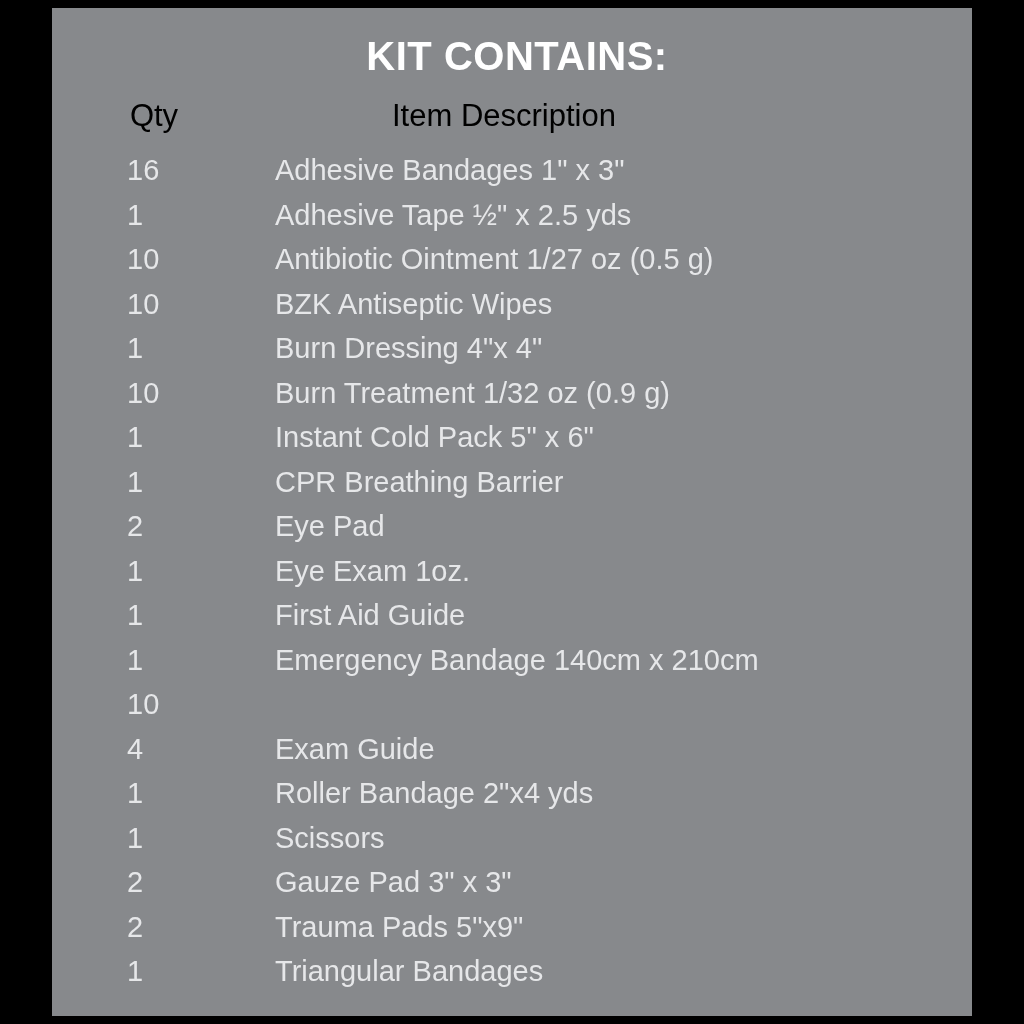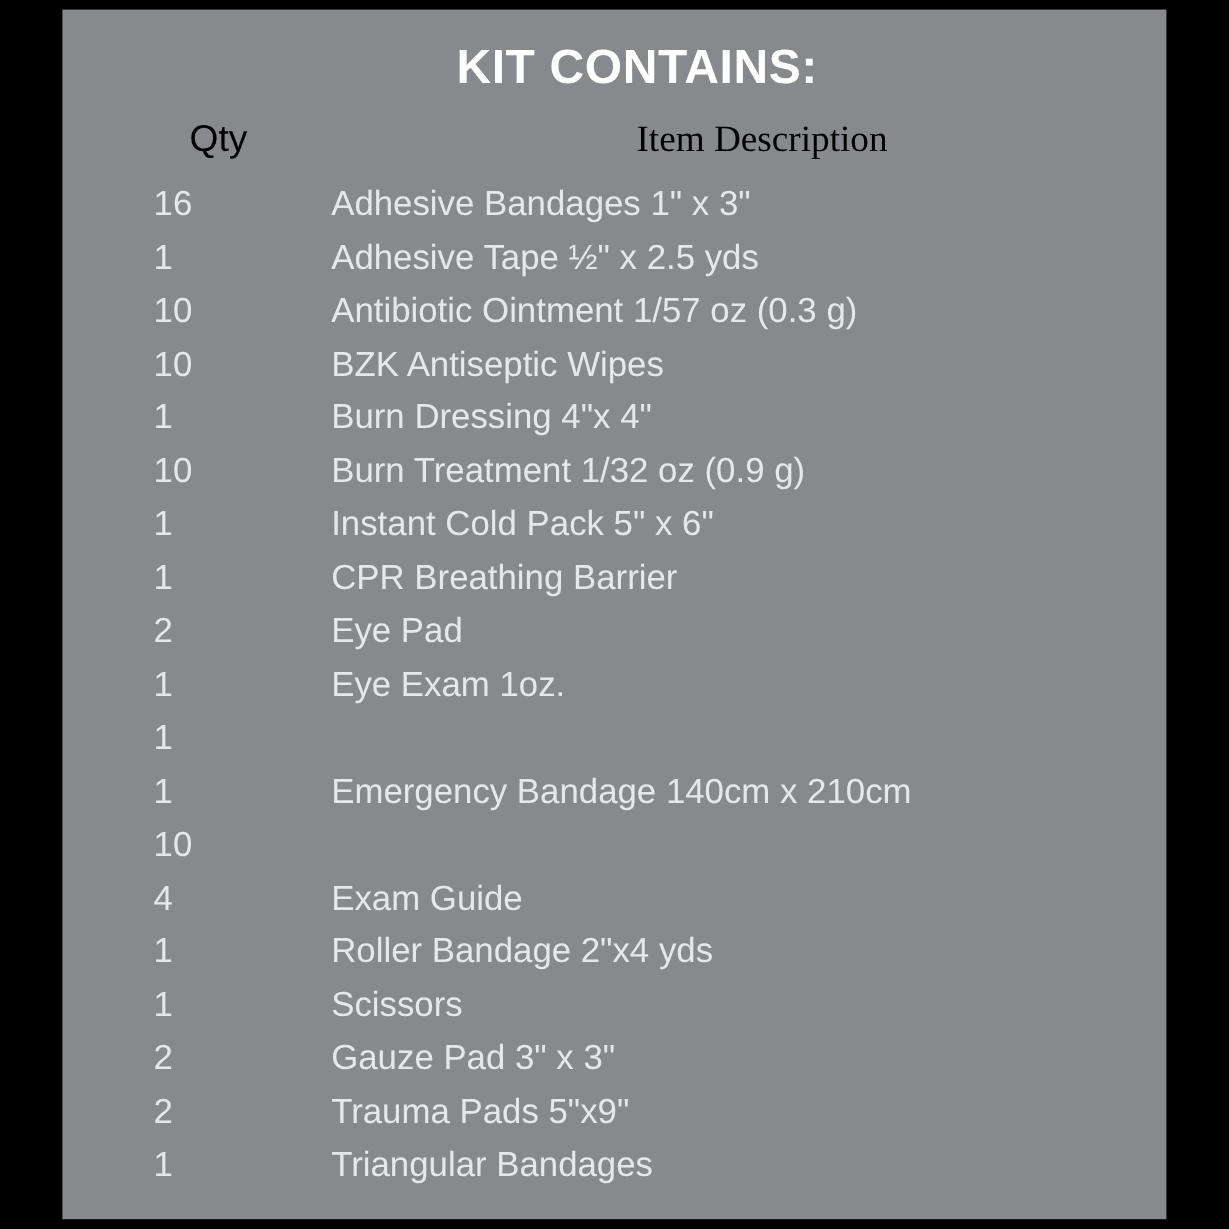--- a/index.html
+++ b/index.html
@@ -49,26 +49,25 @@
     top: 0;
     width: 120px;
     text-align: center;
   }
 
   #col-headers .desc-head {
     position: absolute;
     left: 340px;
     top: 0;
     width: 430px;
-    text-align: center;
-    font-family: Liberation Serif, serif;
   }
 
   #rows {
     margin-top: 10px;
+    margin-left: 27px;
   }
 
   .row {
     position: relative;
     height: 44.5px;
     font-size: 29px;
     color: #e6e7e9;
   }
 
   .row .qty {
@@ -80,21 +79,20 @@
 
   .row .desc {
     position: absolute;
     left: 196px;
     white-space: nowrap;
   }
 
   
   #panel {
     filter: blur(0.55px);
-    padding-left: 28px;
   }
 </style>
 </head>
 <body>
 
 <div id="panel">
 
   <div id="title">KIT CONTAINS:</div>
 
   <div id="col-headers">
@@ -106,21 +104,21 @@
       <div class="row">
         <span class="qty">16</span>
         <span class="desc">Adhesive Bandages 1" x 3"</span>
       </div>
       <div class="row">
         <span class="qty">1</span>
         <span class="desc">Adhesive Tape ½" x 2.5 yds</span>
       </div>
       <div class="row">
         <span class="qty">10</span>
-        <span class="desc">Antibiotic Ointment 1/57 oz (0.3 g)</span>
+        <span class="desc">Antibiotic Ointment 1/27 oz (0.5 g)</span>
       </div>
       <div class="row">
         <span class="qty">10</span>
         <span class="desc">BZK Antiseptic Wipes</span>
       </div>
       <div class="row">
         <span class="qty">1</span>
         <span class="desc">Burn Dressing 4"x 4"</span>
       </div>
       <div class="row">
@@ -138,20 +136,21 @@
       <div class="row">
         <span class="qty">2</span>
         <span class="desc">Eye Pad</span>
       </div>
       <div class="row">
         <span class="qty">1</span>
         <span class="desc">Eye Exam 1oz.</span>
       </div>
       <div class="row">
         <span class="qty">1</span>
+        <span class="desc">First Aid Guide</span>
       </div>
       <div class="row">
         <span class="qty">1</span>
         <span class="desc">Emergency Bandage 140cm x 210cm</span>
       </div>
       <div class="row">
         <span class="qty">10</span>
       </div>
       <div class="row">
         <span class="qty">4</span>

